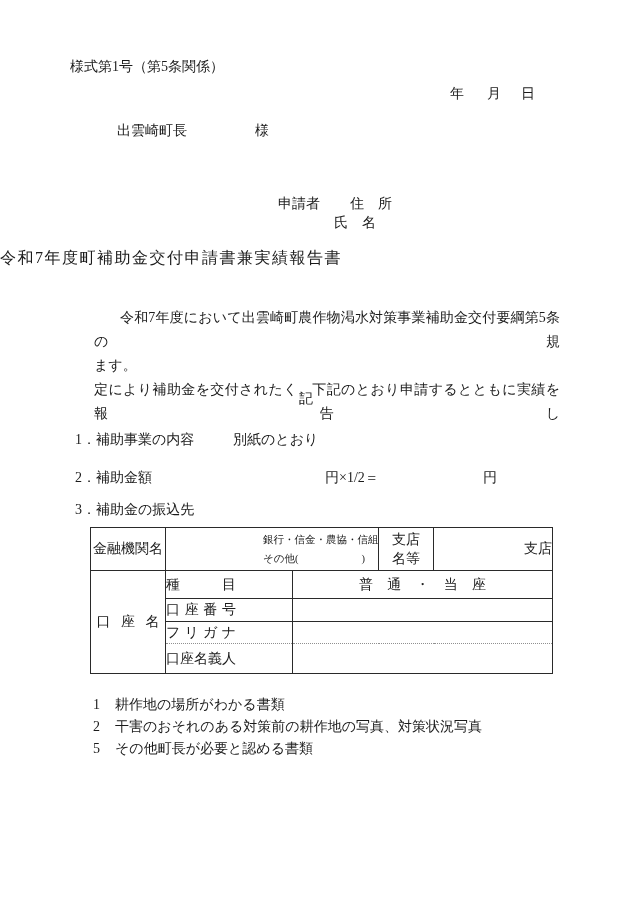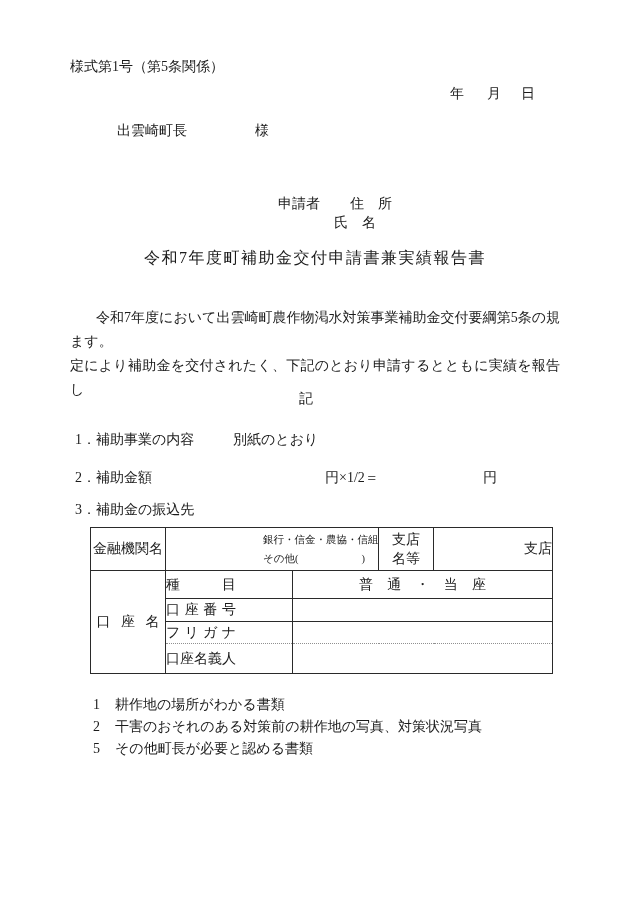--- a/index.html
+++ b/index.html
@@ -24,26 +24,26 @@
 
   .addressee-name { left:85px; top:123px;margin-left:32px; }
   .addressee-honorific { left:255px; top:123px; }
 
   .applicant-prefix  { left:278px; top:196px; }
   .applicant-address { left:334px; top:196px;margin-left:16px; }
   .applicant-name    { left:334px; top:215px; }
 
   .doc-title {
     left:0; top:249px; width:630px;
-    text-align:center; font-size:16px; letter-spacing:1.5px;
+    text-align:left; font-size:16px; letter-spacing:1.5px;
     line-height:18px;
   }
 
   .body-para { left:70px; top:306px; width:490px; white-space:normal; }
-  .body-para .pline { line-height:24px; }
+  .body-para .pline { line-height:24px;margin-left:24px; }
   .jline { text-align:justify; text-align-last:justify; text-justify:inter-character; }
   .indent { text-indent:26px; }
 
   .ki-label { left:0; top:391px; width:612px; text-align:center; }
 
   .item-row { left:0; top:0; width:630px; height:16px; }
   .item1 { top:432px; } .item2 { top:470px; } .item3 { top:502px; }
   .it-no    { position:absolute; left:75px; }
   .it-label { position:absolute; left:96px; }
   .it-value { position:absolute; left:233px; }

